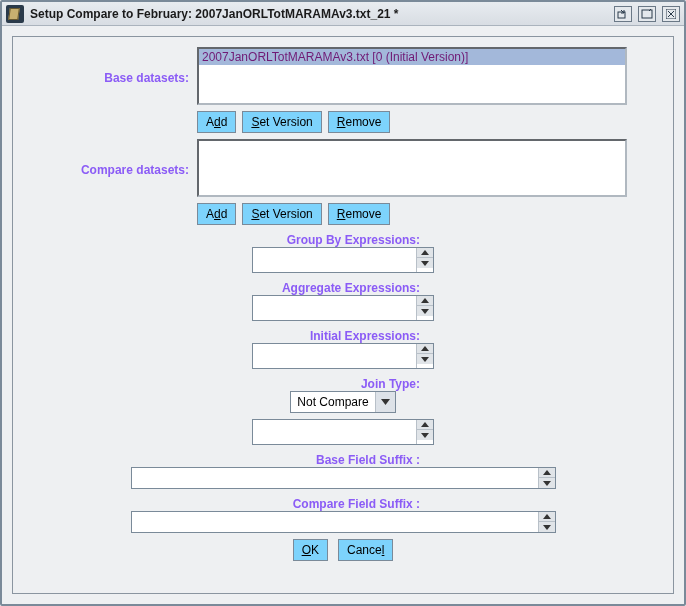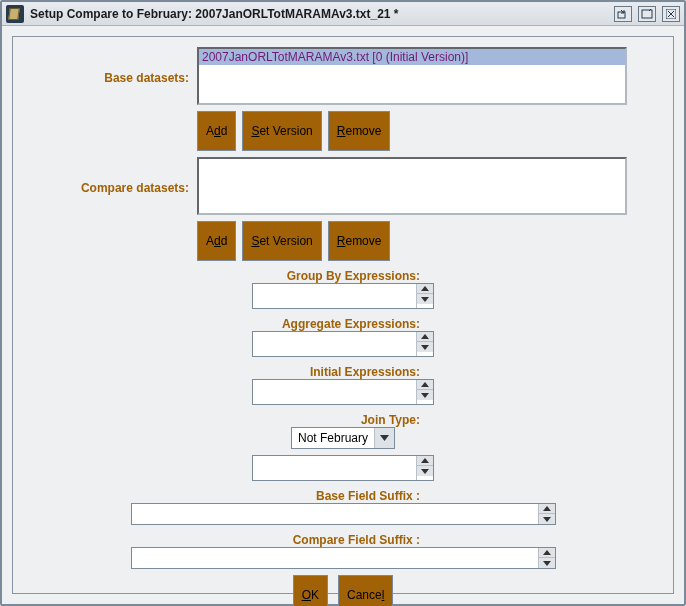--- a/index.html
+++ b/index.html
@@ -77,21 +77,21 @@
     display: flex;
     align-items: flex-start;
     margin-bottom: 6px;
   }
   .form-row.center { align-items: center; flex-direction: column; }
   .label {
     width: 170px;
     text-align: right;
     padding-right: 8px;
     font-weight: bold;
-    color: #a16207;
+    color: #8b5cf6;
     padding-top: 2px;
   }
   .datasets-block .label { padding-top: 24px; }
   .field {
     flex: 1;
   }
   .listbox {
     background: #fff;
     border: 2px inset #b0b8c0;
     height: 58px;
@@ -105,22 +105,22 @@
     background: #a3b8da;
     color: #701a75;
   }
   .btn-row {
     display: flex;
     gap: 6px;
     padding: 6px 0 0 0;
   }
   .jbtn {
     border: 1px solid #7a8a99;
-    background: #a16207;
-    padding: 12px 8px;
+    background: #7dd3fc;
+    padding: 3px 8px;
     font-size: 12px;
     color: #000;
     cursor: pointer;
     font-family: inherit;
   }
   .jbtn .mn { text-decoration: underline; }
   .spinner-field {
     display: flex;
     background: #fff;
     border: 1px solid #7a8a99;
@@ -289,21 +289,21 @@
                 </div>
             </div>
           </div>
         </div>
       </div>
 
       <div class="form-row center">
         <div class="label">Join Type:</div>
         <div class="field">
           <div class="combo">
-            <div class="cval">Not February</div>
+            <div class="cval">Not Compare</div>
             <div class="cbtn">
                 <svg width="9" height="6">
                   <path d="M0 0 L4.5 6 L9 0 Z" fill="#333"></path>
                 </svg>
               </div>
           </div>
         </div>
       </div>
 
       <div class="form-row center expr-row">

